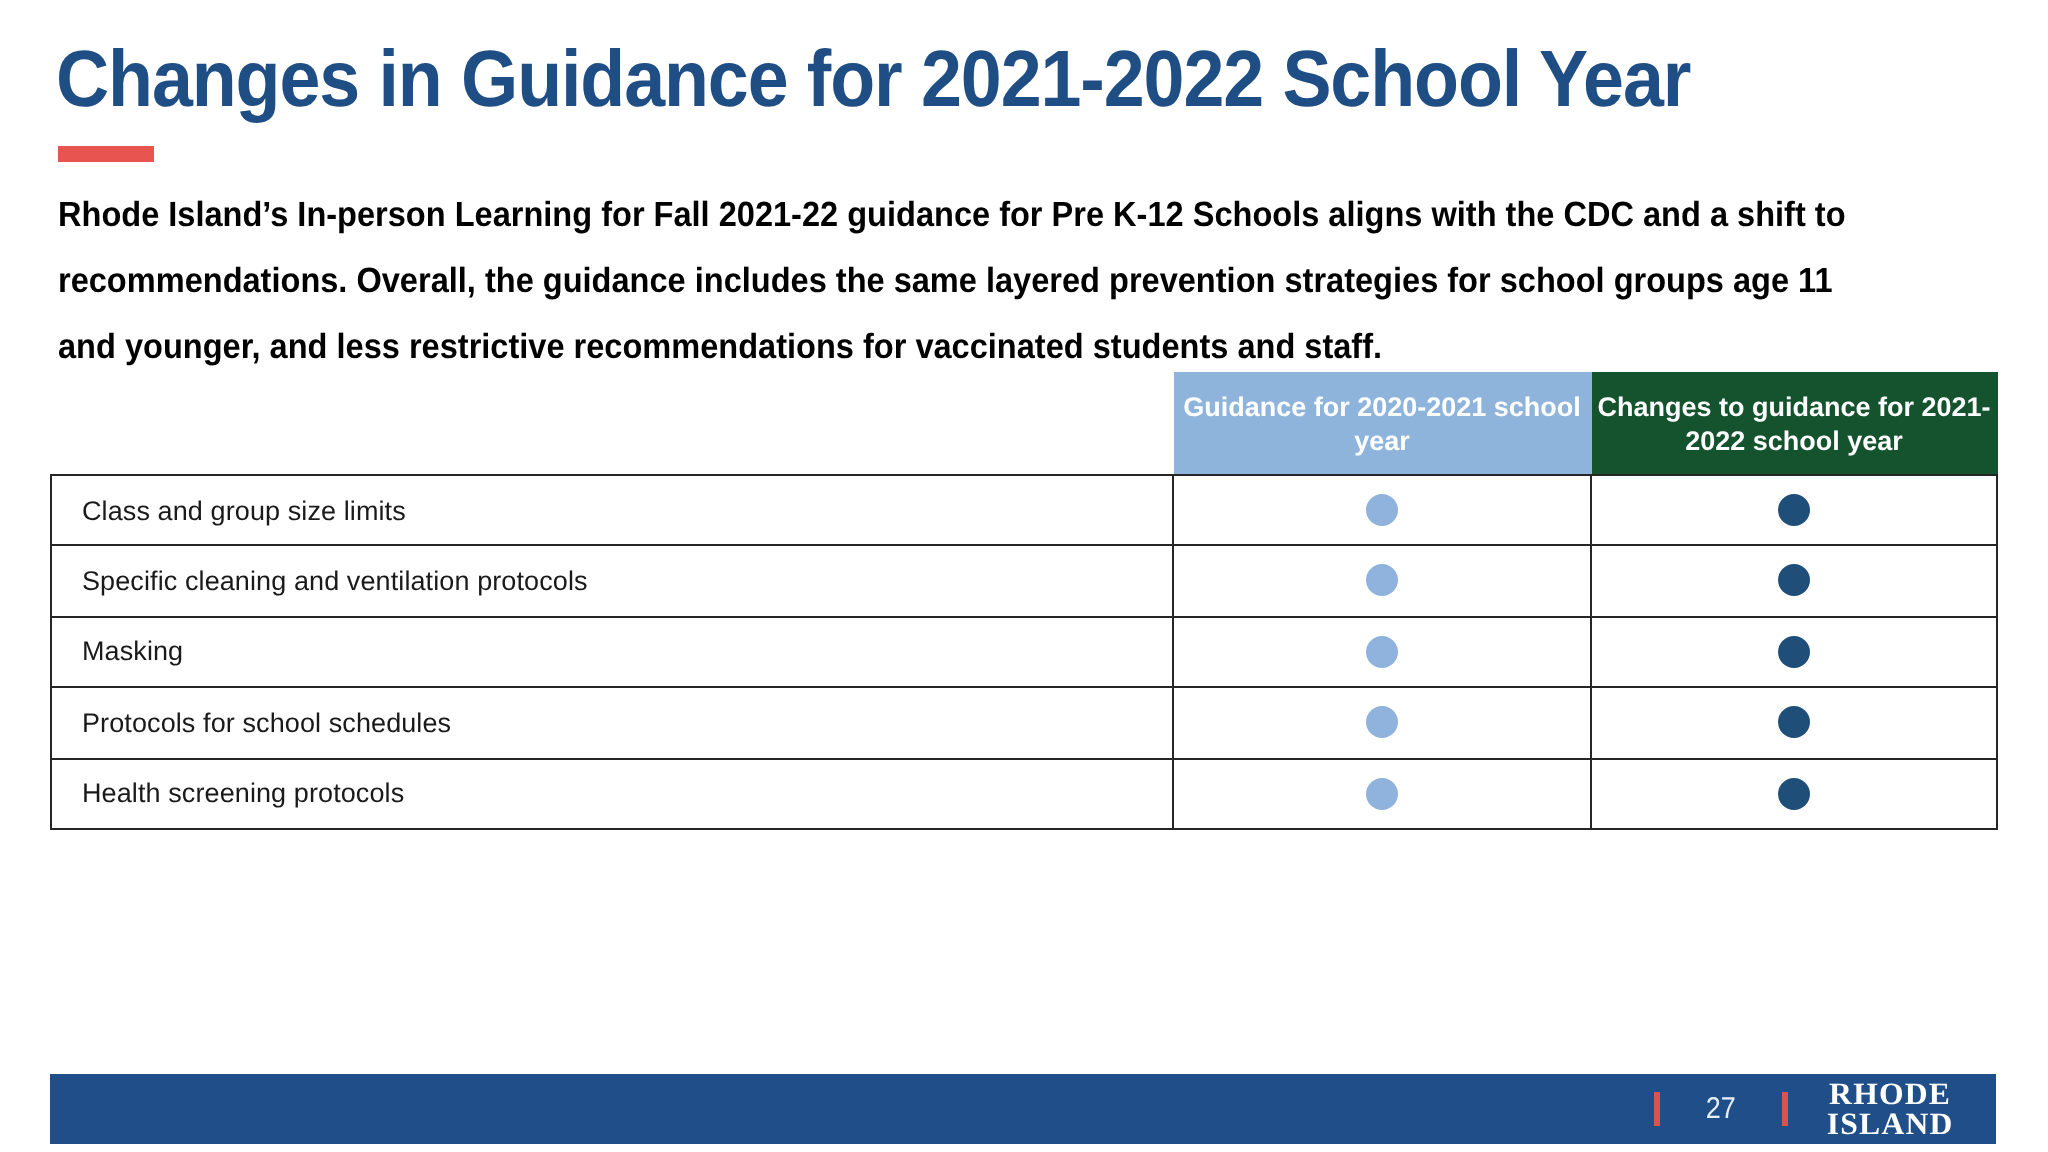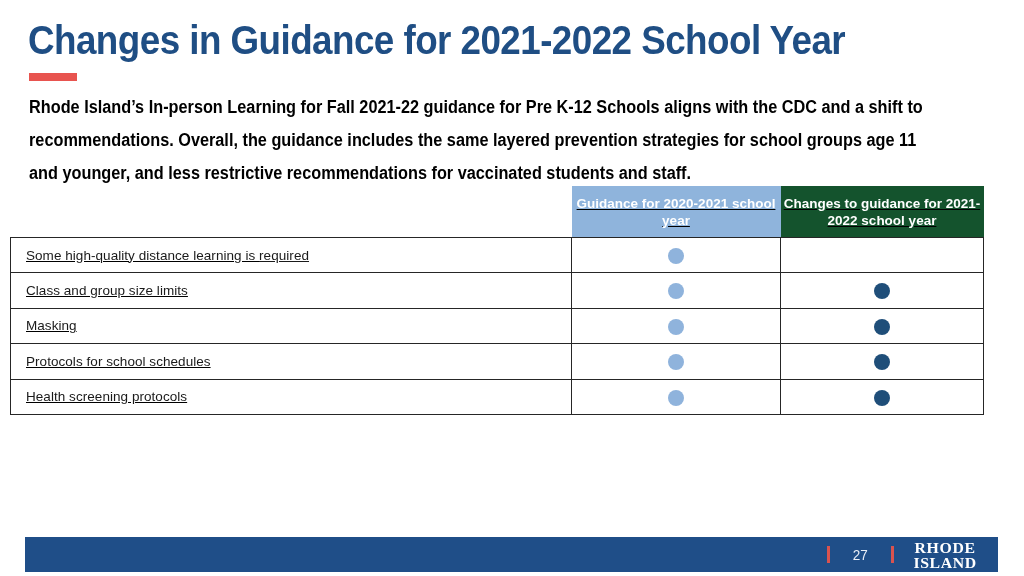--- a/index.html
+++ b/index.html
@@ -52,26 +52,25 @@
     font-size: 17.5px;
     line-height: 33px;
     color: #000000;
     transform: scaleX(0.93);
     transform-origin: left top;
   }
 
   
   .guidance-table {
     position: absolute;
-    left: 10px;
+    left: 25px;
     top: 186px;
     width: 973px;
     border-collapse: collapse;
     table-layout: fixed;
-    text-decoration: underline;
   }
   .guidance-table td,
   .guidance-table th {
     padding: 0;
     margin: 0;
   }
 
   .col-label   { width: 561px; }
   .col-old     { width: 209px; }
   .col-new     { width: 203px; }
@@ -185,26 +184,26 @@
   </colgroup>
   <thead>
     <tr>
       <th class="hdr-spacer"></th>
       <th class="hdr-old">Guidance for 2020-2021 school year</th>
       <th class="hdr-new">Changes to guidance for 2021-2022 school year</th>
     </tr>
   </thead>
   <tbody id="table-body">
       <tr>
-        <td class="cell-label"><span>Some high-quality distance learning is </span><span class="underline">required</span></td>
-        <td class="cell-dot"><span class="dot light"></span></td>
-        <td class="cell-dot"></td>
-      </tr>
-      <tr>
         <td class="cell-label">Class and group size limits</td>
+        <td class="cell-dot"><span class="dot light"></span></td>
+        <td class="cell-dot"><span class="dot dark"></span></td>
+      </tr>
+      <tr>
+        <td class="cell-label">Specific cleaning and ventilation protocols</td>
         <td class="cell-dot"><span class="dot light"></span></td>
         <td class="cell-dot"><span class="dot dark"></span></td>
       </tr>
       <tr>
         <td class="cell-label">Masking</td>
         <td class="cell-dot"><span class="dot light"></span></td>
         <td class="cell-dot"><span class="dot dark"></span></td>
       </tr>
       <tr>
         <td class="cell-label">Protocols for school schedules</td>

